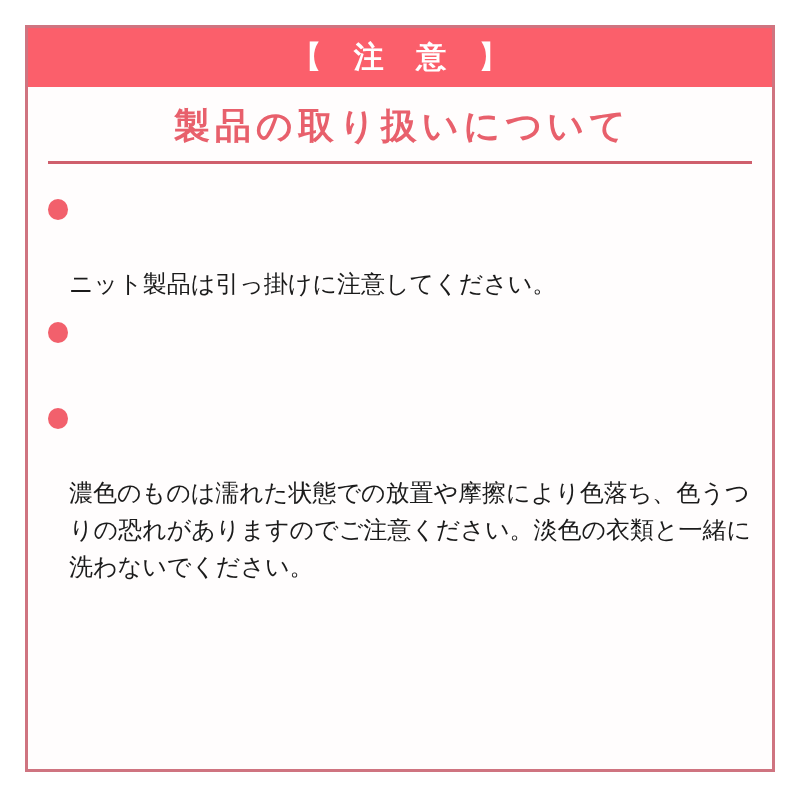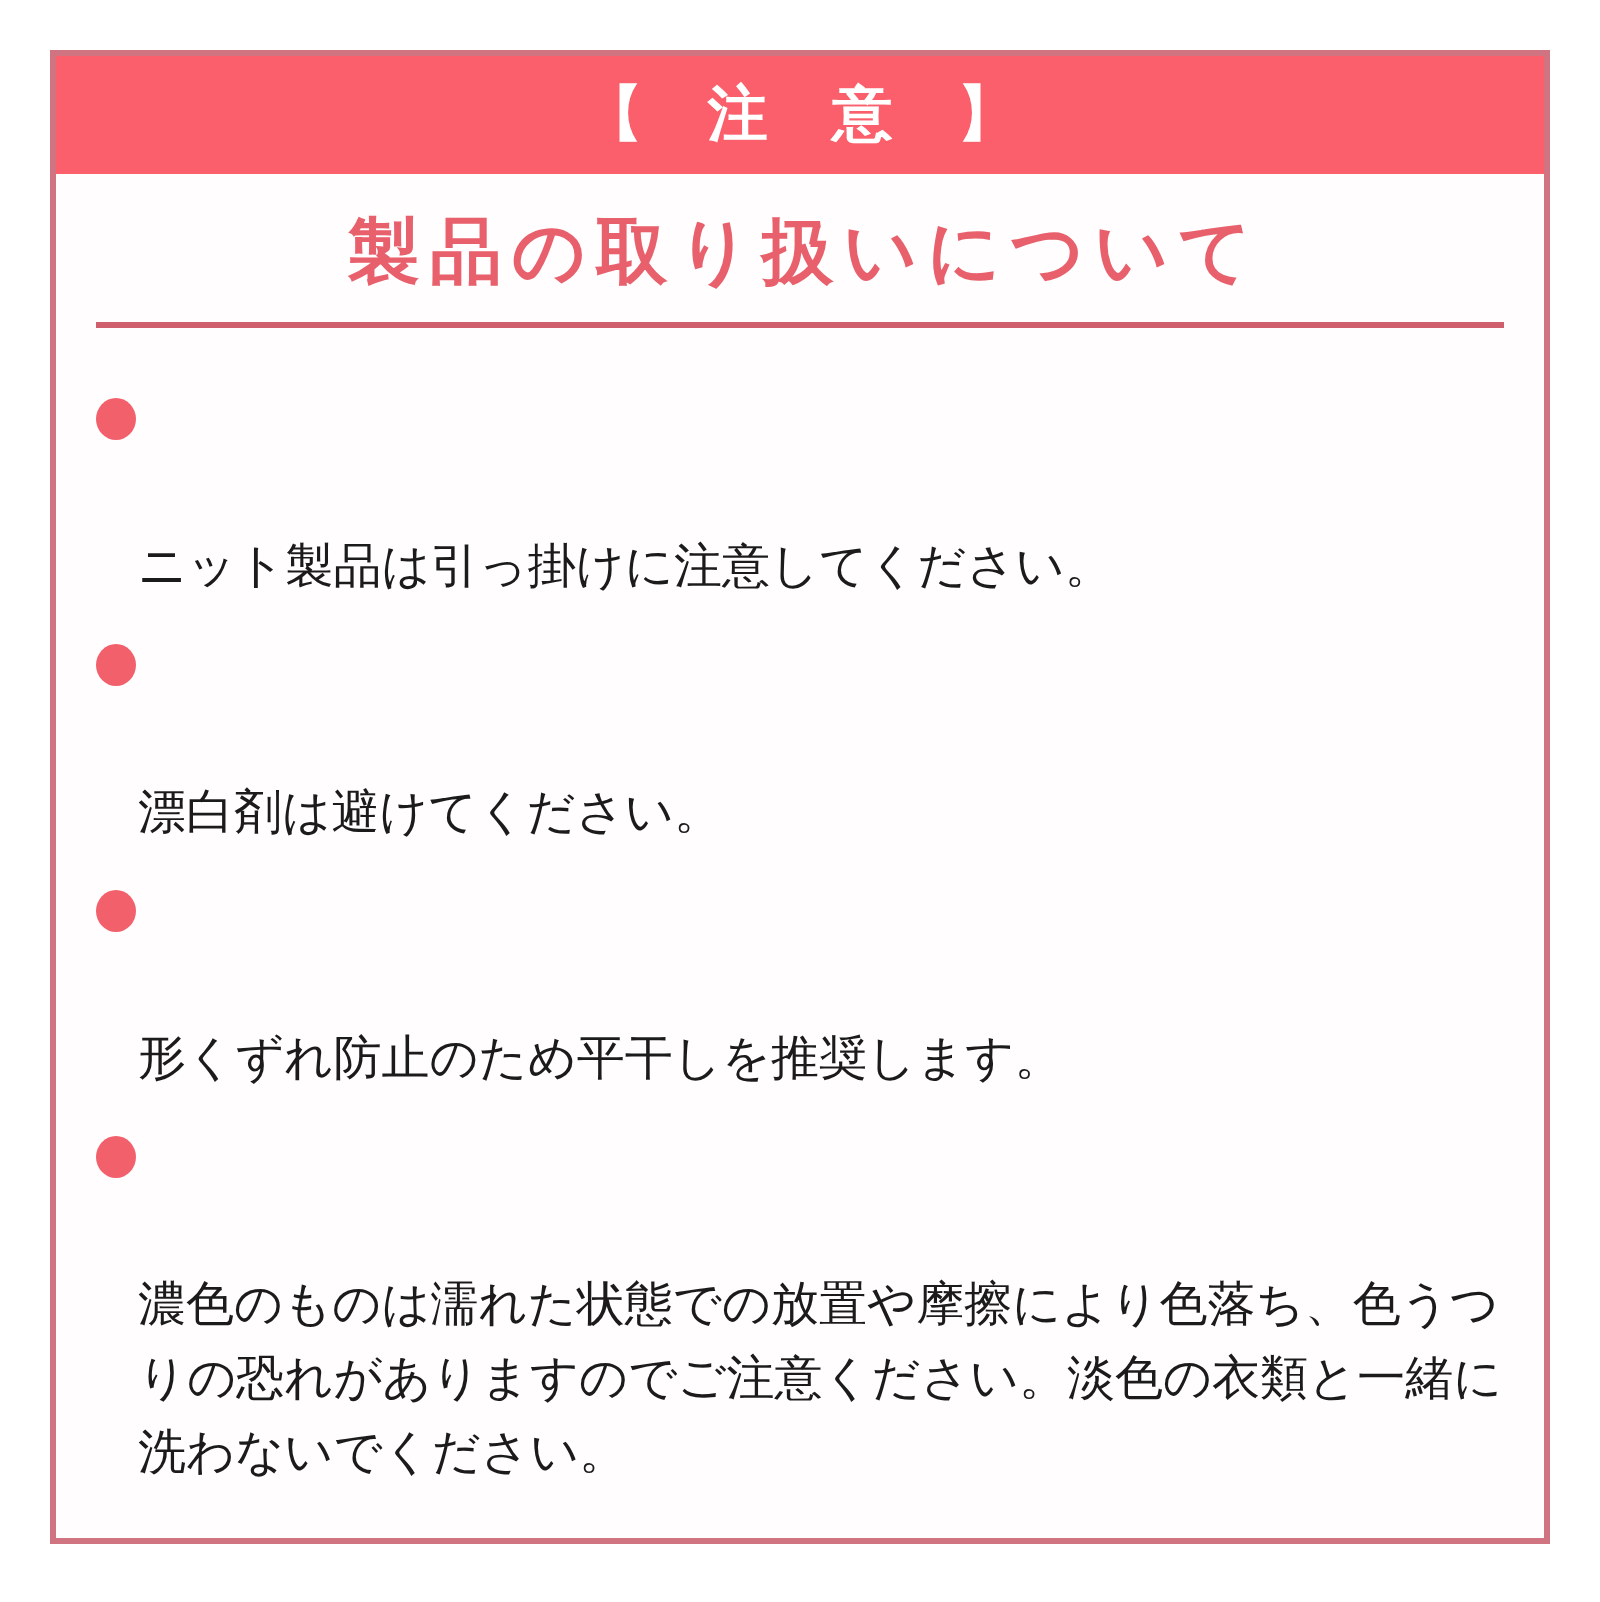--- a/index.html
+++ b/index.html
@@ -95,25 +95,20 @@
 
     <div class="title-divider"></div>
 
     <div class="care-list">
       <div class="care-item">
         <span class="bullet"></span>
         <span>ニット製品は引っ掛けに注意してください。</span>
       </div>
       <div class="care-item">
         <span class="bullet"></span>
-        <span>漂白剤は避けてください。</span>
-      </div>
-      <div class="care-item">
-        <span class="bullet"></span>
-        <span>形くずれ防止のため平干しを推奨します。</span>
       </div>
       <div class="care-item">
         <span class="bullet"></span>
         <span>濃色のものは濡れた状態での放置や摩擦により色落ち、色うつ
 りの恐れがありますのでご注意ください。淡色の衣類と一緒に
 洗わないでください。</span>
       </div>
 
     </div>
 

